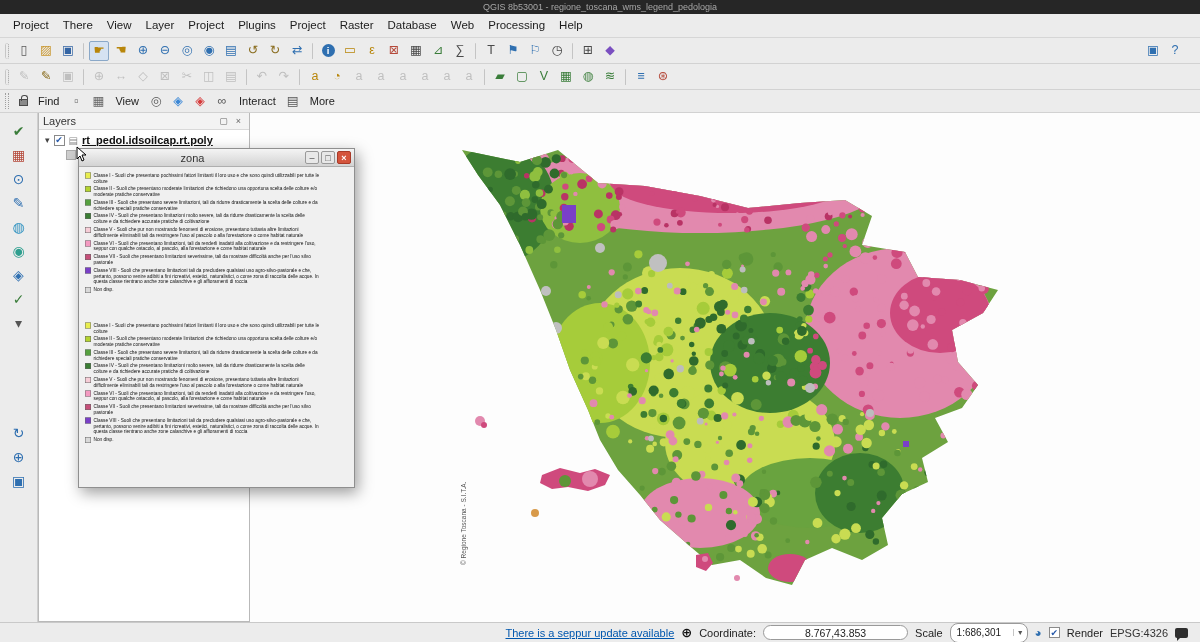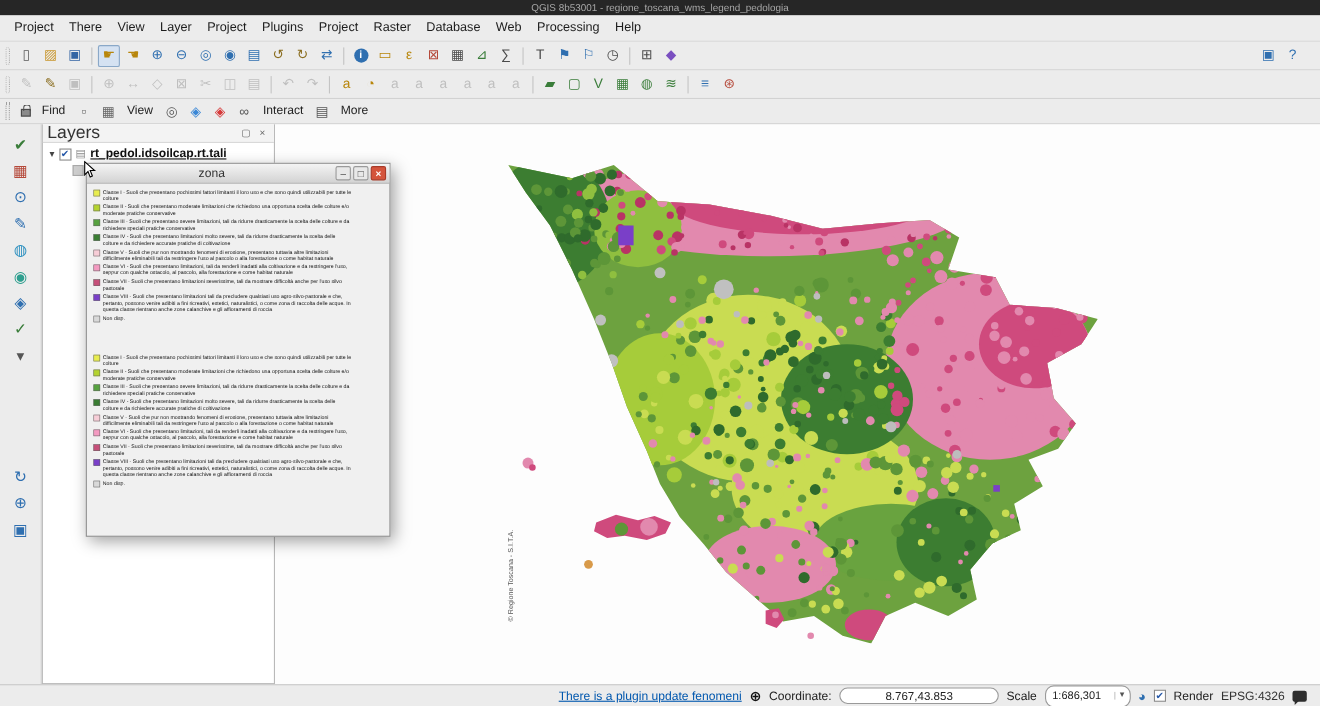--- a/index.html
+++ b/index.html
@@ -35,21 +35,21 @@
 
   
   .main { position:absolute; left:0; top:113px; width:1200px; height:509px; display:flex; }
   .left-tools { width:38px; background:#ececec; border-right:1px solid #cfcfcf; display:flex; flex-direction:column; align-items:center; padding-top:6px; }
   .vbtn { width:26px; height:24px; display:flex; align-items:center; justify-content:center; border-radius:2px; }
   .vbtn .glyph { font-size:14px; }
   .vspacer { height:86px; width:100%; }
 
   .layers-panel { width:212px; background:#ffffff; border:1px solid #b9b9b9; border-top:none; display:flex; flex-direction:column; }
   .panel-header { height:17px; background:#f3f3f3; border-bottom:1px solid #d9d9d9; display:flex; align-items:center; padding:0 4px; }
-  .panel-title { font-size:16px; color:#333; flex:1; }
+  .panel-title { font-size:11px; color:#333; flex:1; }
   .panel-hbtn { width:13px; height:13px; font-size:9px; color:#666; display:flex; align-items:center; justify-content:center; margin-left:2px; }
   .layer-row { display:flex; align-items:center; gap:4px; padding:4px 4px 2px 6px; }
   .expander { font-size:9px; color:#444; }
   .checkbox { width:11px; height:11px; border:1px solid #8a8a8a; background:#fff; font-size:9px; color:#2457a8; display:flex; align-items:center; justify-content:center; line-height:1; }
   .layer-icon { font-size:10px; color:#888; }
   .layer-name { font-size:11px; font-weight:bold; text-decoration:underline; color:#111; white-space:nowrap; overflow:hidden; }
   .sub-swatch { width:10px; height:10px; background:#cfcfcf; border:1px solid #aaa; margin:2px 0 0 27px; }
 
   .canvas { flex:1; position:relative; background:#fdfdfd; overflow:hidden; }
   .canvas svg.map { position:absolute; left:0; top:0; }
@@ -492,21 +492,21 @@
     <div class="layers-panel">
       <div class="panel-header">
         <span class="panel-title">Layers</span>
         <span class="panel-hbtn">▢</span>
         <span class="panel-hbtn">×</span>
       </div>
       <div class="layer-row">
         <span class="expander">▾</span>
         <span class="checkbox">✔</span>
         <span class="layer-icon">▤</span>
-        <span class="layer-name">rt_pedol.idsoilcap.rt.tali</span>
+        <span class="layer-name">rt_pedol.idsoilcap.rt.poly</span>
       </div>
       <div class="sub-swatch"></div>
     </div>
 
     <div class="canvas">
       <svg class="map" width="950" height="509" viewBox="0 0 950 509" xmlns="http://www.w3.org/2000/svg">
         <defs>
           <clipPath id="tus">
             <polygon points="212,37 270,49 308,37 348,70 395,73 450,83 498,95 550,90 595,87 622,103 612,132 655,139 668,164 710,167 748,177 733,200 702,217 708,249 728,272 712,295 685,305 698,329 672,345 678,369 652,381 632,405 638,432 612,447 582,435 555,447 542,472 516,465 490,447 462,452 442,435 410,407 390,382 368,357 350,327 338,297 320,257 306,217 290,177 270,132 250,92 228,62"></polygon>
           </clipPath>
@@ -1333,21 +1333,21 @@
       </div>
     </div>
   </div>
 
   <svg class="cursor" width="12" height="16">
     <polygon points="1,1 1,13 4,10 6,15 8,14 6,9 10,9" fill="#fff" stroke="#000" stroke-width="1"></polygon>
   </svg>
 
   <div class="statusbar">
     <span class="sb-spacer"></span>
-    <span class="sb-link">There is a plugin update fenomeni</span>
+    <span class="sb-link">There is a seppur update available</span>
     <span class="globe-glyph">⊕</span>
     <span class="sb-label">Coordinate:</span>
     <input class="coord-input" value="8.767,43.853" style="">
     <span class="sb-label">Scale</span>
     <span class="scale-combo">
       <span class="val">1:686,301</span>
       <span class="arrow">▼</span>
     </span>
     <span class="sb-icon">◕</span>
     <span class="render-box">✔</span>

